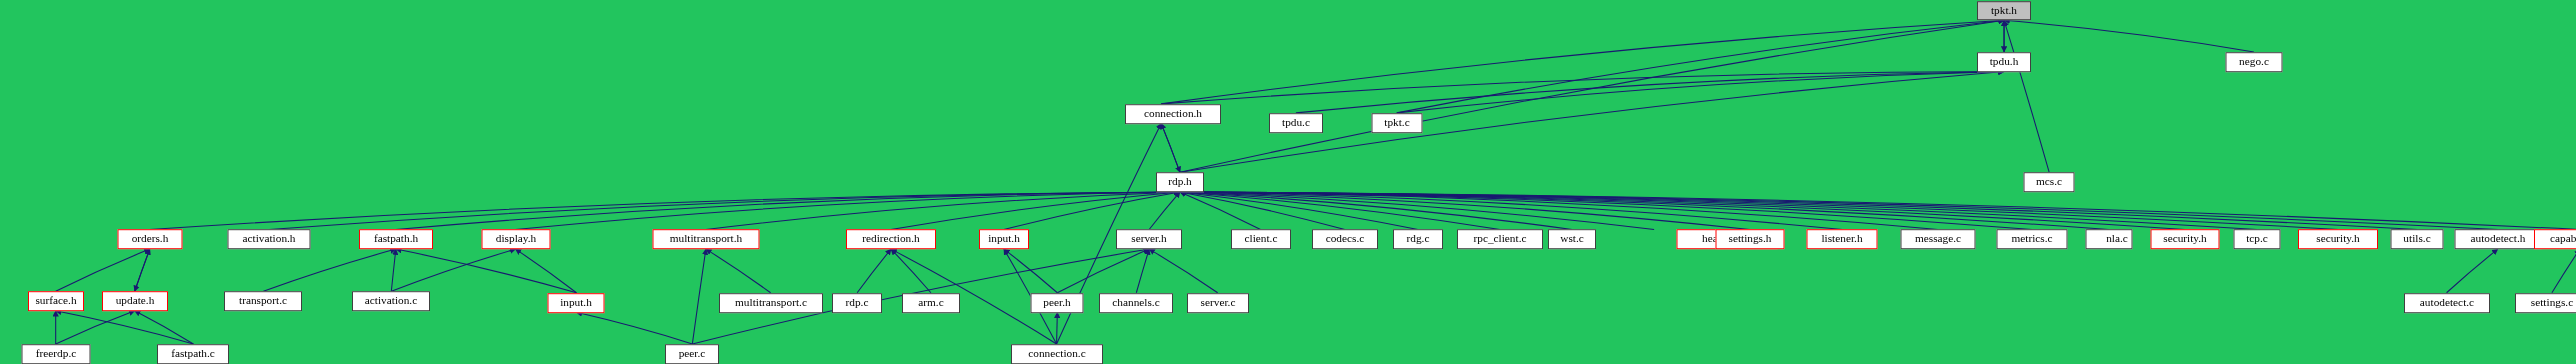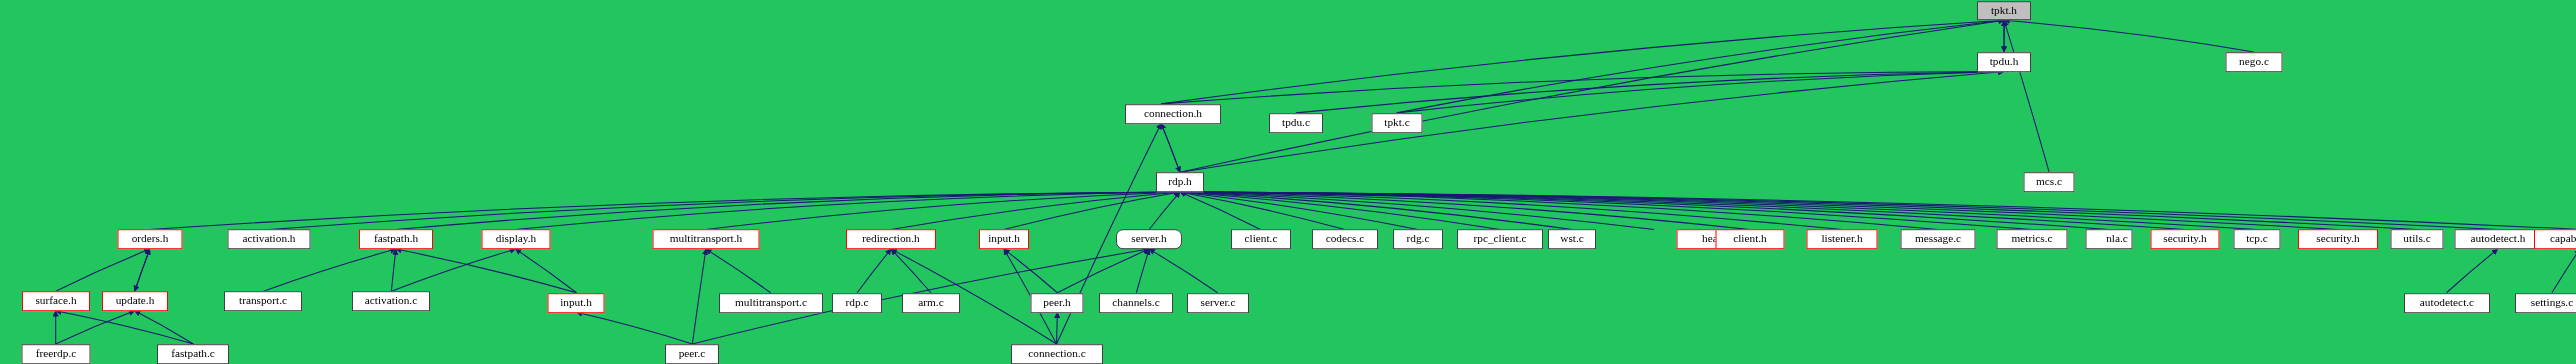--- a/index.html
+++ b/index.html
@@ -168,21 +168,21 @@
       </div>
       <div class="node red" style="left: 706px; top: 239px; width: 107px;">
         <span class="lbl">multitransport.h</span>
       </div>
       <div class="node red" style="left: 891px; top: 239px; width: 90px;">
         <span class="lbl">redirection.h</span>
       </div>
       <div class="node red" style="left: 1004px; top: 239px; width: 50px;">
         <span class="lbl">input.h</span>
       </div>
-      <div class="node" style="left: 1149px; top: 239px; width: 66px; border-radius: 7px;">
+      <div class="node" style="left: 1149px; top: 239px; width: 66px;">
         <span class="lbl">server.h</span>
       </div>
       <div class="node" style="left: 1261px; top: 239px; width: 60px;">
         <span class="lbl">client.c</span>
       </div>
       <div class="node" style="left: 1345px; top: 239px; width: 66px;">
         <span class="lbl">codecs.c</span>
       </div>
       <div class="node" style="left: 1418px; top: 239px; width: 50px;">
         <span class="lbl">rdg.c</span>
@@ -190,21 +190,21 @@
       <div class="node" style="left: 1500px; top: 239px; width: 86px;">
         <span class="lbl">rpc_client.c</span>
       </div>
       <div class="node" style="left: 1572px; top: 239px; width: 48px;">
         <span class="lbl">wst.c</span>
       </div>
       <div class="node red" style="left: 1727px; top: 239px; width: 101px;">
         <span class="lbl">heartbeat.h</span>
       </div>
       <div class="node red" style="left: 1750px; top: 239px; width: 69px;">
-        <span class="lbl">client.h</span>
+        <span class="lbl">settings.h</span>
       </div>
       <div class="node red" style="left: 1842px; top: 239px; width: 71px;">
         <span class="lbl">listener.h</span>
       </div>
       <div class="node" style="left: 1938px; top: 239px; width: 75px;">
         <span class="lbl">message.c</span>
       </div>
       <div class="node" style="left: 2032px; top: 239px; width: 71px;">
         <span class="lbl">metrics.c</span>
       </div>
@@ -222,21 +222,21 @@
       </div>
       <div class="node" style="left: 2417px; top: 239px; width: 53px;">
         <span class="lbl">utils.c</span>
       </div>
       <div class="node" style="left: 2498px; top: 239px; width: 87px;">
         <span class="lbl">autodetect.h</span>
       </div>
       <div class="node red" style="left: 2580px; top: 239px; width: 92px;">
         <span class="lbl">capabilities.h</span>
       </div>
-      <div class="node red" style="left: 56px; top: 301px; width: 68px;">
+      <div class="node red" style="left: 56px; top: 301px; width: 56px;">
         <span class="lbl">surface.h</span>
       </div>
       <div class="node red" style="left: 135px; top: 301px; width: 66px;">
         <span class="lbl">update.h</span>
       </div>
       <div class="node" style="left: 263px; top: 301px; width: 78px;">
         <span class="lbl">transport.c</span>
       </div>
       <div class="node" style="left: 391px; top: 301px; width: 78px;">
         <span class="lbl">activation.c</span>

